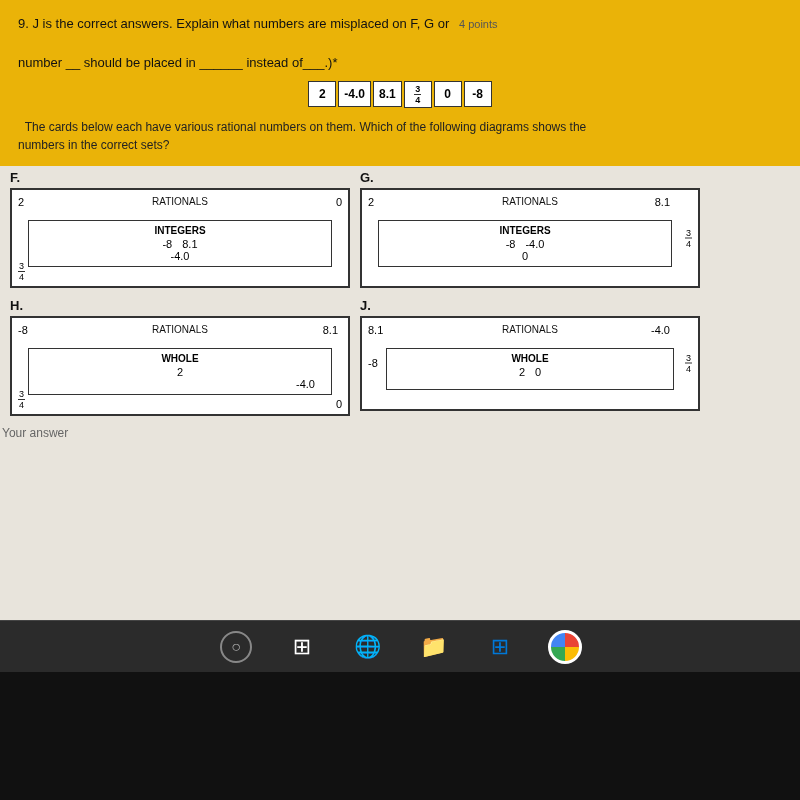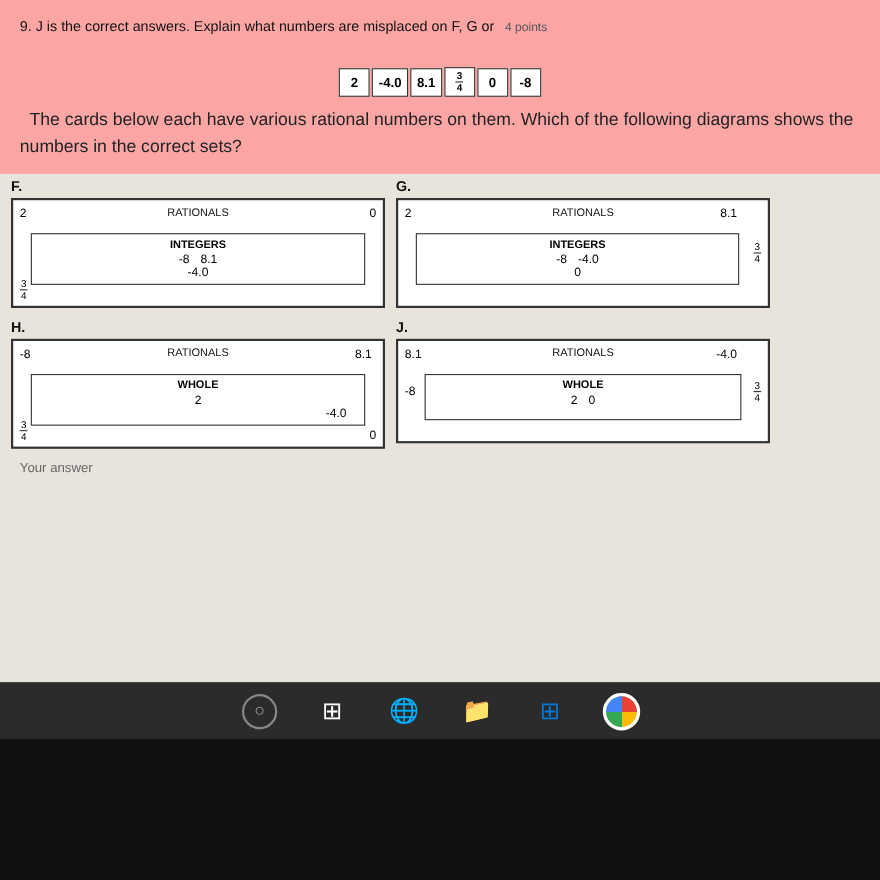--- a/index.html
+++ b/index.html
@@ -13,21 +13,21 @@
 
     .screen {
       width: 800px;
       height: 620px;
       background: #e8e4dc;
       position: relative;
     }
 
     .question-area {
       padding: 14px 18px 8px 18px;
-      background: #fca5a5;
+      background: #eab308;
     }
 
     .question-header {
       font-size: 13px;
       color: #111;
       line-height: 1.5;
       margin-bottom: 6px;
     }
 
     .question-header .points {
@@ -51,21 +51,21 @@
       min-height: 26px;
       display: flex;
       align-items: center;
       justify-content: center;
       font-size: 12px;
       font-weight: bold;
       padding: 2px 5px;
     }
 
     .problem-desc {
-      font-size: 16px;
+      font-size: 12px;
       color: #222;
       line-height: 1.5;
       margin-bottom: 4px;
     }
 
     .diagrams-area {
       display: flex;
       flex-wrap: wrap;
       padding: 0 10px;
       gap: 10px;
@@ -138,21 +138,21 @@
     }
 
     .outer-numbers-bl {
       position: absolute;
       bottom: 4px;
       left: 6px;
       font-size: 11px;
     }
 
     .your-answer {
-      padding: 10px 18px;
+      padding: 10px 2px;
       font-size: 12px;
       color: #666;
     }
 
     
     .taskbar {
       width: 800px;
       height: 180px;
       background: #111;
       display: flex;
@@ -215,20 +215,21 @@
 <body>
 
 <div class="screen">
   <div class="question-area">
     <div class="question-header">
       <span>9.</span>
       <span>J is the correct answers. Explain what numbers are misplaced on F, G or</span>
       <span class="points">4 points</span>
       <br>
       <br>
+      <span>number __ should be placed in ______ instead of___.)*</span>
     </div>
 
     <div class="card-row">
       <div class="card">2</div>
       <div class="card">-4.0</div>
       <div class="card">8.1</div>
       <div class="card">
         <span class="frac">
           <span class="fn">3</span>
           <span class="fd">4</span>

